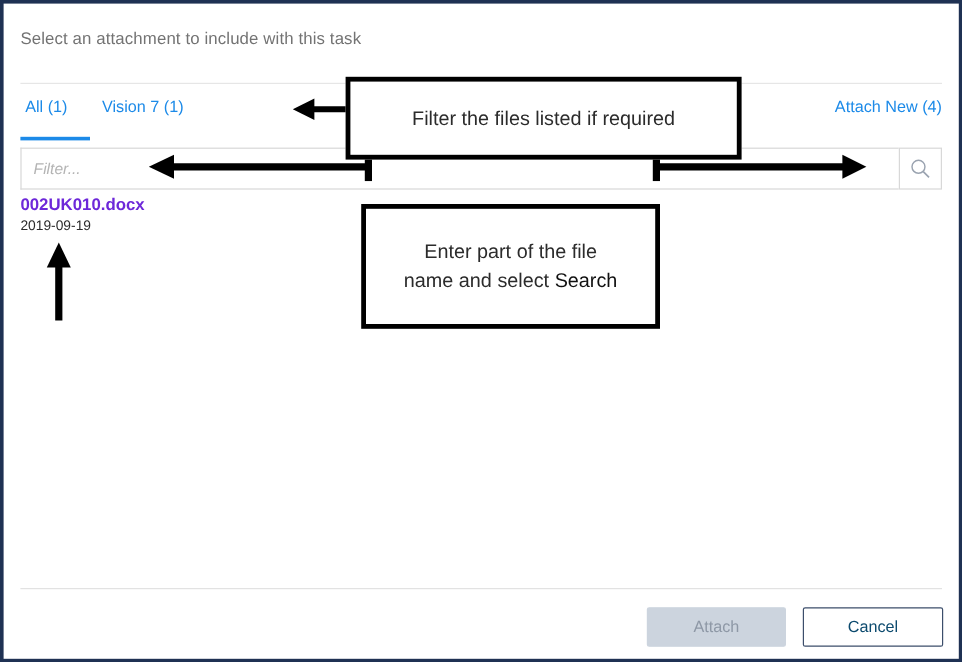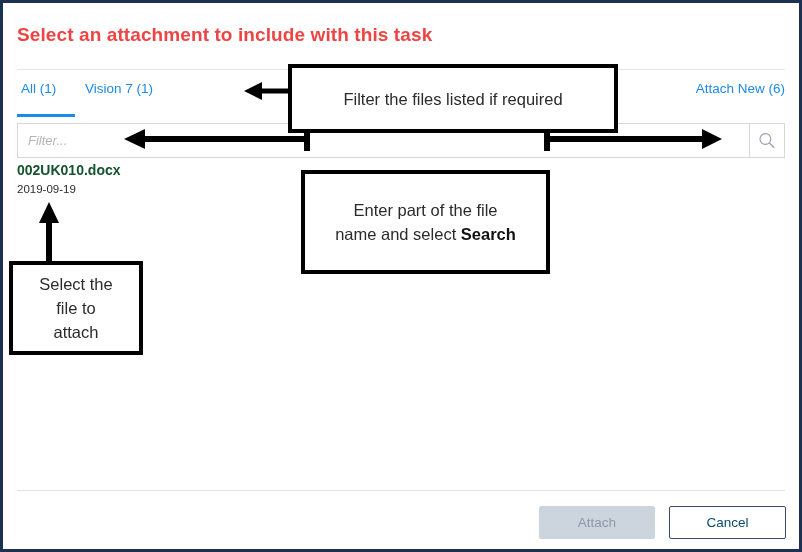--- a/index.html
+++ b/index.html
@@ -20,23 +20,23 @@
     border: 3px solid #1f3153;
     background: #ffffff;
     overflow: hidden;
   }
 
   
   .dialog-title {
     position: absolute;
     left: 14px;
     top: 21px;
-    font-size: 19px;
-    font-weight: bold;
-    color: #ef4444;
+    font-size: 14px;
+    font-weight: normal;
+    color: #737373;
     letter-spacing: 0.1px;
   }
 
   
   .tabbar {
     position: absolute;
     left: 14px;
     top: 66px;
     right: 14px;
     height: 38px;
@@ -126,21 +126,21 @@
   .file-list {
     position: absolute;
     left: 14px;
     top: 158px;
     right: 14px;
   }
   .file-item { cursor: pointer; }
   .file-name {
     font-size: 14px;
     font-weight: bold;
-    color: #14532d;
+    color: #6d28d9;
     line-height: 19px;
   }
   .file-desc {
     font-size: 14px;
     color: #2b2b2b;
     line-height: 21px;
   }
   .file-date {
     font-size: 11.5px;
     color: #2b2b2b;
@@ -210,21 +210,21 @@
     height: 104px;
     padding: 0 12px;
     margin-top: 43px;
   }
   .anno-select {
     left: 6px;
     top: 258px;
     width: 134px;
     height: 94px;
   }
-  .anno-box b { font-weight: bold; color: #111; }
+  .anno-box b { font-weight: normal; color: #111; }
 
   .anno-arrow {
     position: absolute;
     z-index: 15;
   }
   .arrow-filter  { left: 237px; top: 76px;  width: 56px;  height: 24px; }
   .arrow-left    { left: 118px; top: 124px; width: 190px; height: 24px; }
   .arrow-right   { left: 540px; top: 124px; width: 182px; height: 24px; }
   .arrow-up      { left: 28px;  top: 196px; width: 36px;  height: 70px; }
 </style>
@@ -232,21 +232,21 @@
 <body>
 
 <div id="screen">
 
   <div class="dialog-title">Select an attachment to include with this task</div>
 
   <div class="tabbar-sep"></div>
   <div class="tabbar">
     <div class="tab tab-all">All (1)</div>
     <div class="tab tab-vision">Vision 7 (1)</div>
-    <div class="attach-new-link">Attach New (6)</div>
+    <div class="attach-new-link">Attach New (4)</div>
   </div>
   <div class="tab-underline"></div>
 
   <div class="filter-row">
     <input class="filter-input" type="text" placeholder="Filter..." style="">
     <div class="search-button">
       <svg width="20" height="20" viewBox="0 0 20 20">
         <circle cx="8.4" cy="8.0" r="5.4" fill="none" stroke="#9aa3b0" stroke-width="1.2"></circle>
         <line x1="12.4" y1="12.1" x2="17.2" y2="16.8" stroke="#9aa3b0" stroke-width="1.4"></line>
       </svg>
@@ -283,25 +283,18 @@
     <line x1="186" y1="12" x2="22" y2="12" stroke="#000" stroke-width="6"></line>
     <polygon points="3,12 24,2 24,22" fill="#000"></polygon>
     <line x1="186" y1="0" x2="186" y2="24" stroke="#000" stroke-width="6"></line>
   </svg>
   <svg class="anno-arrow arrow-right" viewBox="0 0 182 24">
     <line x1="4" y1="12" x2="162" y2="12" stroke="#000" stroke-width="6"></line>
     <polygon points="179,12 159,2 159,22" fill="#000"></polygon>
     <line x1="4" y1="0" x2="4" y2="24" stroke="#000" stroke-width="6"></line>
   </svg>
 
-  <div class="anno-box anno-select">
-    <div>
-      <span>Select the</span><br>
-      <span>file to</span><br>
-      <span>attach</span>
-    </div>
-  </div>
   <svg class="anno-arrow arrow-up" viewBox="0 0 36 70">
     <line x1="18" y1="68" x2="18" y2="22" stroke="#000" stroke-width="6"></line>
     <polygon points="18,3 8,24 28,24" fill="#000"></polygon>
   </svg>
 
 </div>
 
 </body></html>

